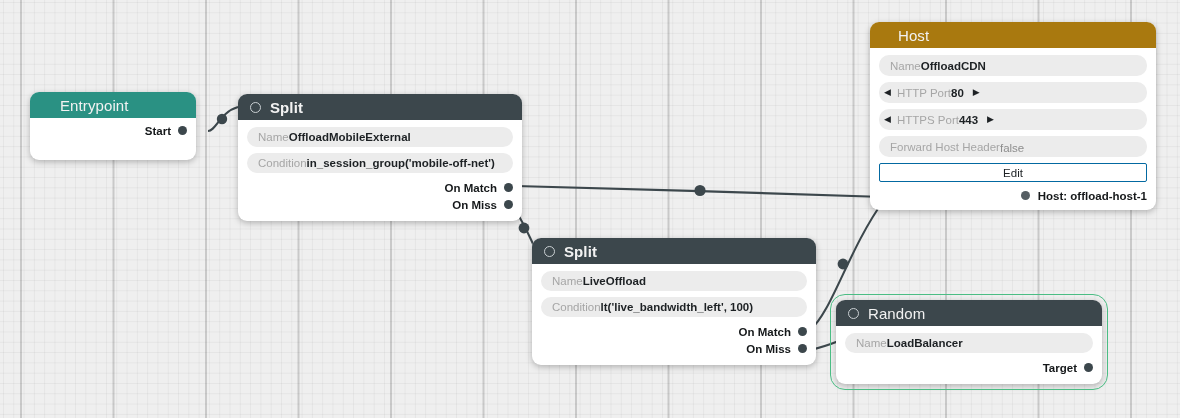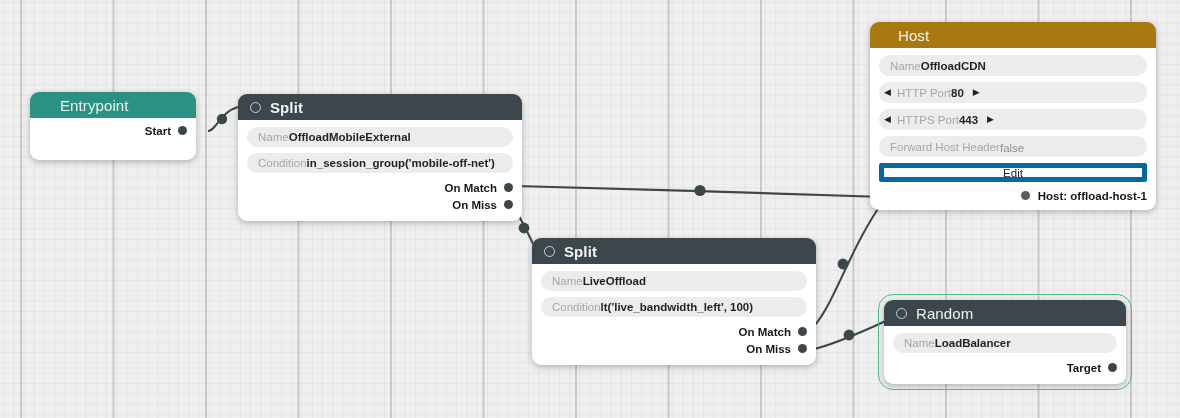--- a/index.html
+++ b/index.html
@@ -71,21 +71,21 @@
   .arrow{font-size:9px;color:#1d2124;line-height:1;}
   .arrow.left{margin-right:6px;}
   .arrow.right{margin-left:9px;}
   .bool-dot{
     width:11px;height:11px;border-radius:50%;background:#17191b;
     margin-left:6px;flex:0 0 auto;
   }
   .f-value.muted{color:#8d8d8d;font-weight:normal;}
 
   .btn-edit{
-    height:19px;border:5px solid #0369a1;border-radius:2px;background:#fff;
+    height:19px;border:1px solid #0369a1;border-radius:2px;background:#fff;
     display:flex;align-items:center;justify-content:center;
     font-size:11.5px;color:#1d2124;margin-bottom:5px;box-sizing:border-box;
   }
 
   .port-row{
     display:flex;align-items:center;justify-content:flex-end;
     height:17px;font-size:11.5px;font-weight:bold;color:#15181a;
   }
   .port-row.inp{justify-content:flex-end;}
   .port-dot{
@@ -102,21 +102,21 @@
 
   #node-split1{left:238px;top:94px;width:284px;}
   #node-split2{left:532px;top:238px;width:284px;}
   #node-split1 .node-header,#node-split2 .node-header{background:#3c474c;font-weight:bold;}
 
   #node-host{left:870px;top:22px;width:286px;}
   #node-host .node-header{background:#a9790f;padding-left:28px;}
   #node-host .node-body{padding:7px 9px 6px 9px;}
   #node-host .field{height:21px;margin-bottom:6px;}
 
-  #node-random{left:884px;top:300px;width:242px;}
+  #node-random{left:836px;top:300px;width:266px;}
   #node-random .node-header{background:#3c474c;}
 </style>
 </head>
 <body>
 
 <div id="canvas">
 
   <svg id="edges">
 
     <path class="edge" d="M 208 131 C 216 131 220 112 238 107"></path>

